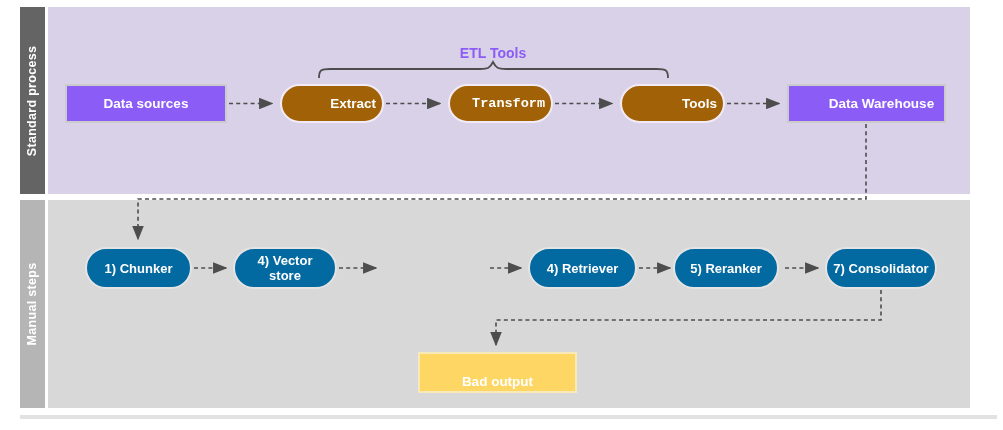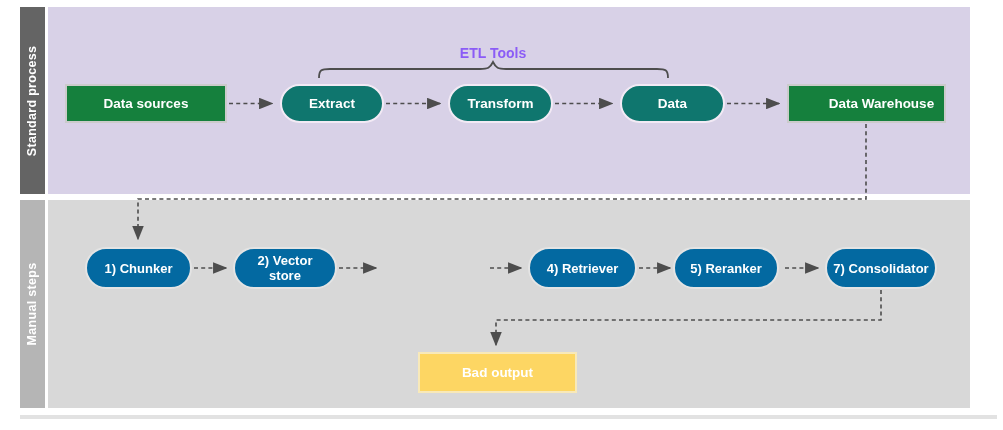--- a/index.html
+++ b/index.html
@@ -41,29 +41,29 @@
     position:absolute;
     box-sizing:border-box;
     display:flex;align-items:center;justify-content:center;
     text-align:center;
     color:#ffffff;
     font-weight:bold;
     font-size:13.5px;
     line-height:15px;
     padding:2px 6px;
   }
-  .box-gray{background:#15803d;border:2px solid #cbcbcb;}
-  .pill-pink{background:#0f766e;border:2px solid #f2eaf5;border-radius:20px;}
+  .box-gray{background:#8b5cf6;border:2px solid #cbcbcb;}
+  .pill-pink{background:#a16207;border:2px solid #f2eaf5;border-radius:20px;justify-content:flex-end;}
   .pill-gray{background:#0369a1;border:2px solid #e4e4e4;border-radius:22px;font-size:13px;}
-  .box-yellow{background:#fdd663;border:2px solid #f8e9b9;}
+  .box-yellow{background:#fdd663;border:2px solid #f8e9b9;align-items:flex-end;}
 
   
   .n-datasources{left:65px;top:84px;width:162px;height:39px;}
   .n-extract{left:280px;top:84px;width:104px;height:39px;}
-  .n-transform{left:448px;top:84px;width:105px;height:39px;}
+  .n-transform{left:448px;top:84px;width:105px;height:39px;font-family:Liberation Mono, monospace;}
   .n-load{left:620px;top:84px;width:105px;height:39px;}
   .n-warehouse{left:787px;top:84px;width:159px;height:39px;padding-left:36px;}
   
   .n-chunker{left:85px;top:247px;width:107px;height:42px;}
   .n-vector{left:233px;top:247px;width:104px;height:42px;}
   .n-rewriter{left:383px;top:247px;width:105px;height:42px;}
   .n-retriever{left:528px;top:247px;width:109px;height:42px;}
   .n-reranker{left:673px;top:247px;width:106px;height:42px;}
   .n-consolidator{left:825px;top:247px;width:112px;height:42px;}
   .n-badoutput{left:418px;top:352px;width:159px;height:41px;}
@@ -123,31 +123,31 @@
   <div class="node box-gray n-datasources">
     <span>Data sources</span>
   </div>
   <div class="node pill-pink n-extract">
     <span>Extract</span>
   </div>
   <div class="node pill-pink n-transform">
     <span>Transform</span>
   </div>
   <div class="node pill-pink n-load">
-    <span>Data</span>
+    <span>Tools</span>
   </div>
   <div class="node box-gray n-warehouse">
     <span>Data Warehouse</span>
   </div>
 
   <div class="node pill-gray n-chunker">
     <span>1) Chunker</span>
   </div>
   <div class="node pill-gray n-vector">
-    <span>2) Vector store</span>
+    <span>4) Vector store</span>
   </div>
   <div class="node pill-gray n-retriever">
     <span>4) Retriever</span>
   </div>
   <div class="node pill-gray n-reranker">
     <span>5) Reranker</span>
   </div>
   <div class="node pill-gray n-consolidator">
     <span>7) Consolidator</span>
   </div>

